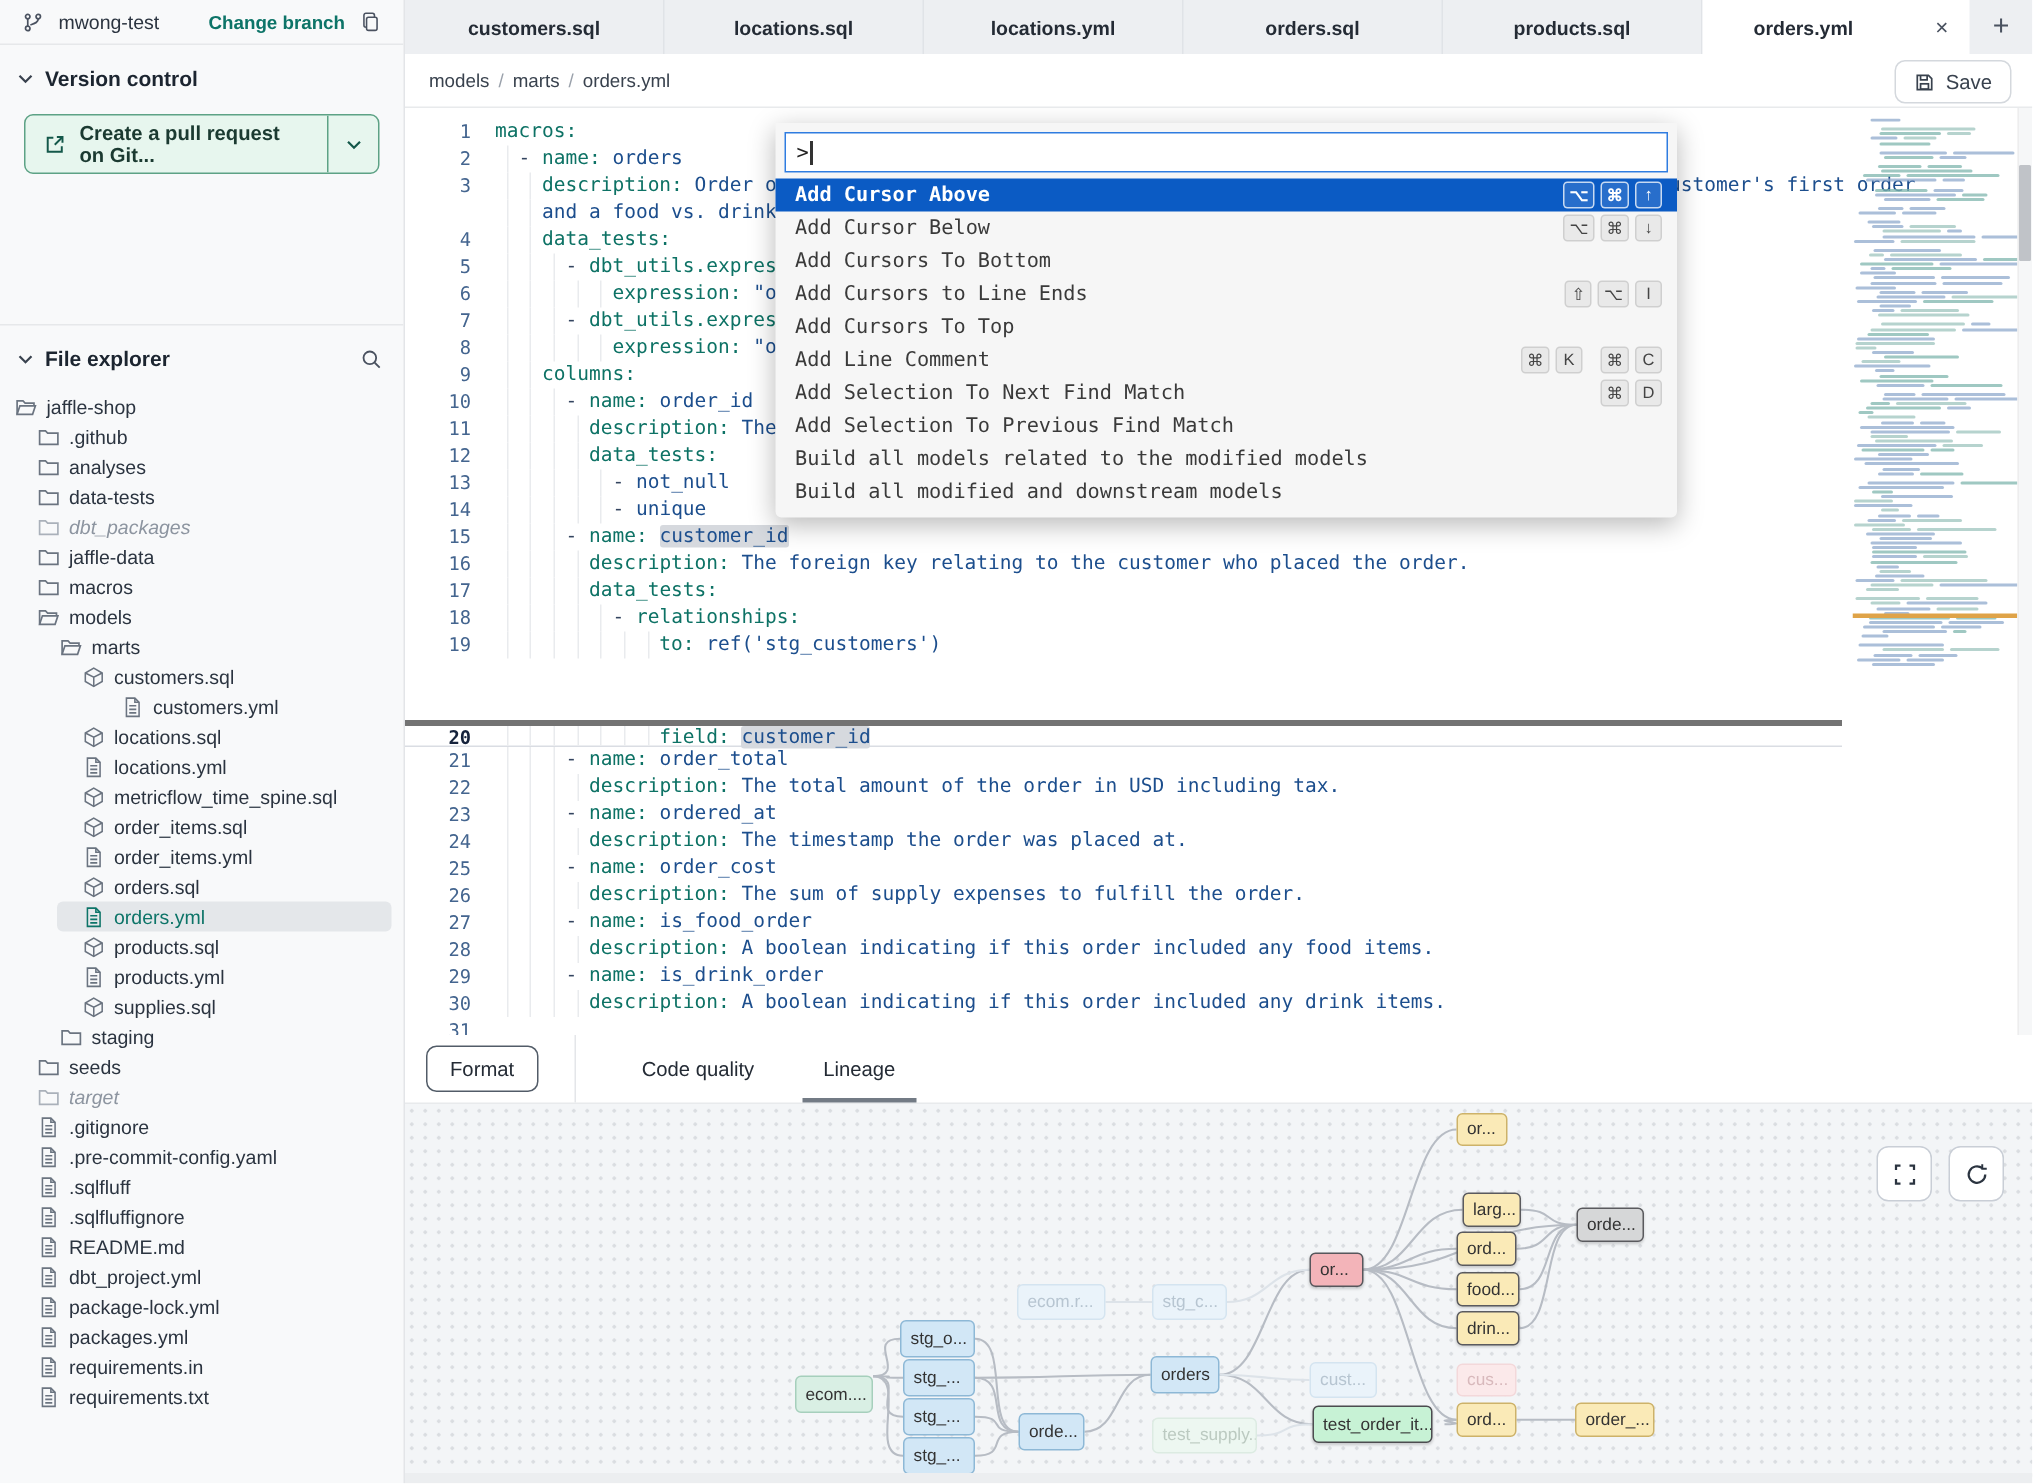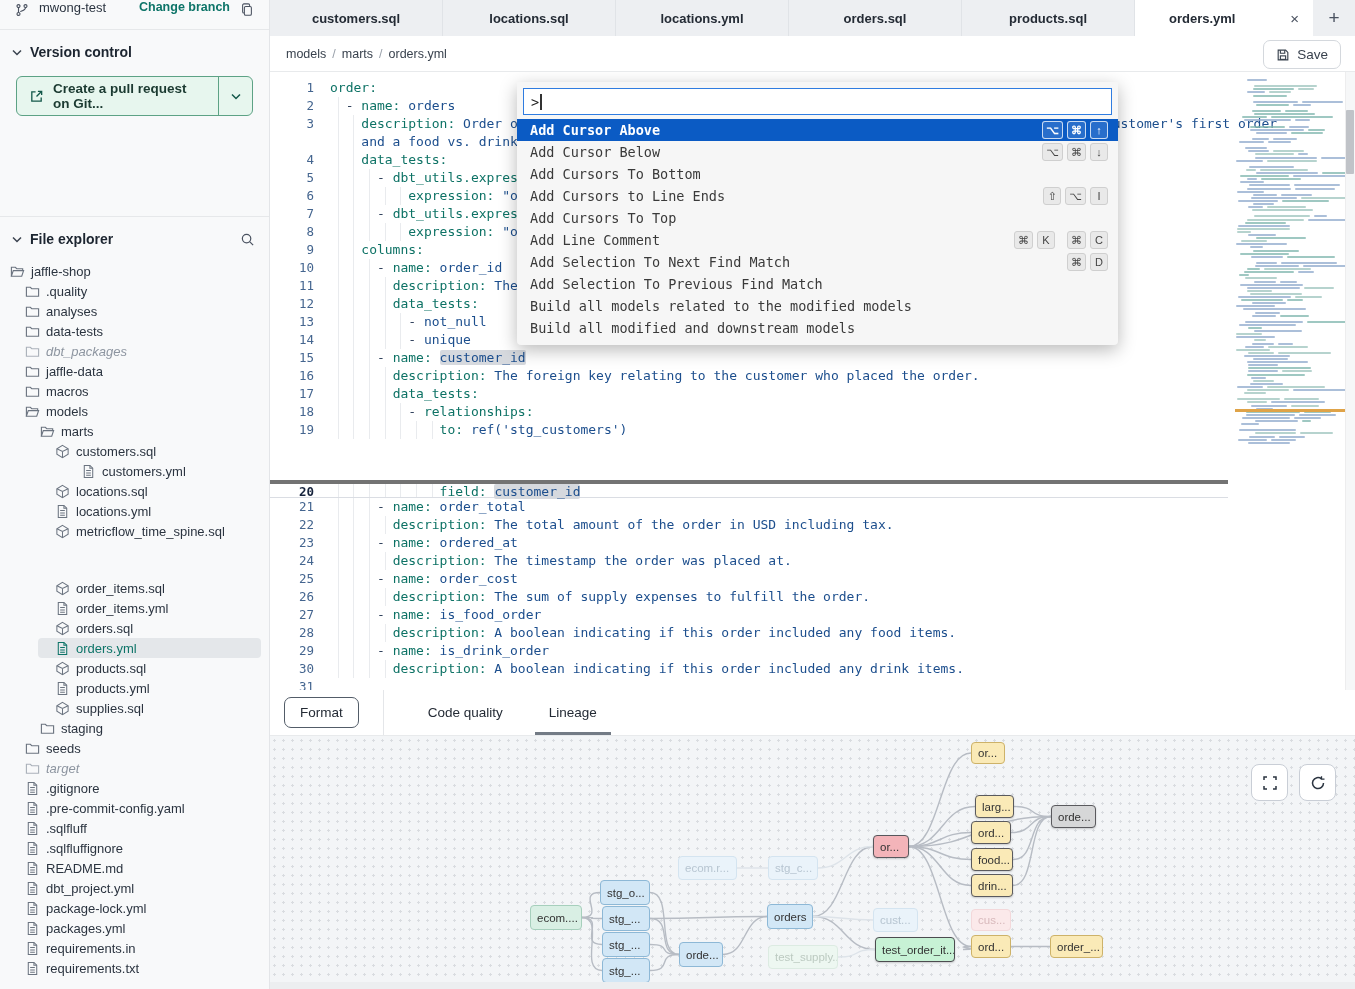--- a/index.html
+++ b/index.html
@@ -2,21 +2,21 @@
 <html><head>
 <meta charset="utf-8">
 <style>
   html,body{margin:0;padding:0;background:#fff;}
   *{box-sizing:border-box;}
   body{font-family:"Liberation Sans",sans-serif;color:#2b3440;}
   .app{position:relative;width:1355px;height:989px;overflow:hidden;background:#fff;display:flex;}
 
   
   .sidebar{width:270px;min-width:270px;height:100%;background:#f8f9fa;border-right:1px solid #e3e5e8;display:flex;flex-direction:column;overflow:hidden;}
-  .sb-head{height:30px;display:flex;gap:7px;padding:0 12px;border-bottom:1px solid #e6e8ea;font-size:13px;}
+  .sb-head{height:30px;display:flex;align-items:center;gap:7px;padding:12px 12px;border-bottom:1px solid #e6e8ea;font-size:13px;}
   .sb-head .bname{flex:0 0 auto;color:#2b3440;}
   .sb-head .spacer{flex:1;}
   .link{color:#0d7468;font-weight:600;font-size:12.5px;cursor:pointer;}
   .icon-btn{display:inline-flex;align-items:center;justify-content:center;width:20px;height:20px;cursor:pointer;}
   .section-head{display:flex;align-items:center;gap:8px;padding:14px 12px 6px 12px;font-size:14px;font-weight:700;color:#1c2530;}
   .chev{display:inline-flex;width:10px;}
   .vc-block{height:186px;}
   .pr-btn{margin:10px 16px 0 16px;height:40px;display:flex;align-items:stretch;border:1px solid #5da285;border-radius:6px;background:#e7f6ee;overflow:hidden;cursor:pointer;}
   .pr-main{flex:1;display:flex;align-items:center;gap:9px;padding:0 12px;font-size:13.5px;color:#1b3a31;font-weight:600;}
   .pr-caret{width:34px;display:flex;align-items:center;justify-content:center;border-left:1px solid #5da285;color:#1b3a31;}
@@ -83,21 +83,21 @@
   .bb-tabs{display:flex;align-self:stretch;align-items:stretch;margin-left:24px;border-left:1px solid #e4e6e9;padding-left:26px;gap:10px;}
   .bb-tab{display:flex;align-items:center;padding:0 18px;font-size:13.5px;color:#242b35;cursor:pointer;position:relative;}
   .bb-tab.active{font-weight:400;}
   .bb-tab.active::after{content:"";position:absolute;left:4px;right:4px;bottom:0;height:3px;background:#737b85;}
 
   
   .lineage{position:relative;height:253px;flex:1;background:#f3f5f7;background-image:radial-gradient(circle,#d9dce0 1px,transparent 1.2px);background-size:9px 9px;overflow:hidden;}
   .lg-svg{position:absolute;left:0;top:0;z-index:1;}
   .lnode{position:absolute;z-index:2;display:flex;align-items:center;padding:0 6px;border-radius:4px;font-size:11.5px;color:#333;white-space:nowrap;overflow:hidden;border:1px solid transparent;cursor:pointer;}
   .n-blue{background:#d2e7f6;border-color:#8db8d6;}
-  .n-green{background:#d9efe4;border-color:#a6cfbc;}
+  .n-green{background:#d9efe4;border-color:#a6cfbc;margin-top:12px;}
   .n-pink{background:#f3b4b9;border-color:#57575c;border-width:1.5px;box-shadow:0 1px 2px rgba(0,0,0,.18);}
   .n-mint{background:#c7f2d5;border-color:#4c4c50;border-width:1.5px;box-shadow:0 1px 2px rgba(0,0,0,.18);}
   .n-yellow{background:#faeab7;border-color:#cdb269;}
   .n-ydark{background:#faeab7;border-color:#5a5a5e;border-width:1.5px;box-shadow:0 1px 2px rgba(0,0,0,.18);}
   .n-gray{background:#d6d7d8;border-color:#5a5a5e;border-width:1.5px;box-shadow:0 1px 2px rgba(0,0,0,.18);}
   .n-fblue{background:#eaf3fa;border-color:#d4e4f0;color:#b7c5d1;}
   .n-fgreen{background:#edf7f1;border-color:#dcebe2;color:#bccac1;}
   .n-fpink{background:#fbe9ea;border-color:#f3d8da;color:#d8b9bc;}
   .lg-controls{position:absolute;top:28px;right:122px;display:flex;z-index:10;}
   .lg-input{width:196px;height:37px;border:1px solid #c6cbd2;border-right:none;border-radius:8px 0 0 8px;padding:0 10px;font-size:14px;color:#222;background:#fff;font-family:"Liberation Sans",sans-serif;outline:none;}
@@ -185,21 +185,21 @@
             </svg>
           </span>
           <span class="tlabel">jaffle-shop</span>
         </div>
         <div class="trow" style="padding-left: 25px;">
           <span class="ticon">
             <svg class="ic" width="15" height="15" viewBox="0 0 16 16" fill="none" stroke="currentColor" stroke-width="1.2">
               <path d="M1.5 13V3.5h4.2L7.2 5h7.3v8z"></path>
             </svg>
           </span>
-          <span class="tlabel">.quality</span>
+          <span class="tlabel">.github</span>
         </div>
         <div class="trow" style="padding-left: 25px;">
           <span class="ticon">
             <svg class="ic" width="15" height="15" viewBox="0 0 16 16" fill="none" stroke="currentColor" stroke-width="1.2">
               <path d="M1.5 13V3.5h4.2L7.2 5h7.3v8z"></path>
             </svg>
           </span>
           <span class="tlabel">analyses</span>
         </div>
         <div class="trow" style="padding-left: 25px;">
@@ -290,21 +290,21 @@
         </div>
         <div class="trow" style="padding-left: 55px;">
           <span class="ticon">
             <svg class="ic" width="15" height="15" viewBox="0 0 16 16" fill="none" stroke="currentColor" stroke-width="1.1">
               <path d="M8 1.5 14 5v6l-6 3.5L2 11V5z"></path>
               <path d="M2 5l6 3 6-3M8 8v6.5"></path>
             </svg>
           </span>
           <span class="tlabel">metricflow_time_spine.sql</span>
         </div>
-        <div class="trow" style="padding-left: 55px; margin-top: 37px;">
+        <div class="trow" style="padding-left: 55px;">
           <span class="ticon">
             <svg class="ic" width="15" height="15" viewBox="0 0 16 16" fill="none" stroke="currentColor" stroke-width="1.1">
               <path d="M8 1.5 14 5v6l-6 3.5L2 11V5z"></path>
               <path d="M2 5l6 3 6-3M8 8v6.5"></path>
             </svg>
           </span>
           <span class="tlabel">order_items.sql</span>
         </div>
         <div class="trow" style="padding-left: 55px;">
           <span class="ticon">
@@ -521,21 +521,21 @@
           </svg>
         </span>
         <span>Save</span>
       </div>
     </div>
 
     <div class="editor">
       <div class="code-rows" id="code-host">
           <div class="cl">
             <span class="ln">1</span>
-            <span class="ct"><span class="ck">order:</span></span>
+            <span class="ct"><span class="ck">macros:</span></span>
           </div>
           <div class="cl">
             <span class="ln">2</span>
             <span class="ct"><span class="guide" style="left: calc(1ch);"></span><span>  </span><span class="cd">- </span><span class="ck">name:</span><span class="cv"> orders</span></span>
           </div>
           <div class="cl">
             <span class="ln">3</span>
             <span class="ct"><span class="guide" style="left: calc(1ch);"></span><span class="guide" style="left: calc(3ch);"></span><span>    </span><span class="ck">description:</span><span class="cv"> Order overview data mart, offering key details for each order including if it's a customer's first order</span></span>
           </div>
           <div class="cl">

